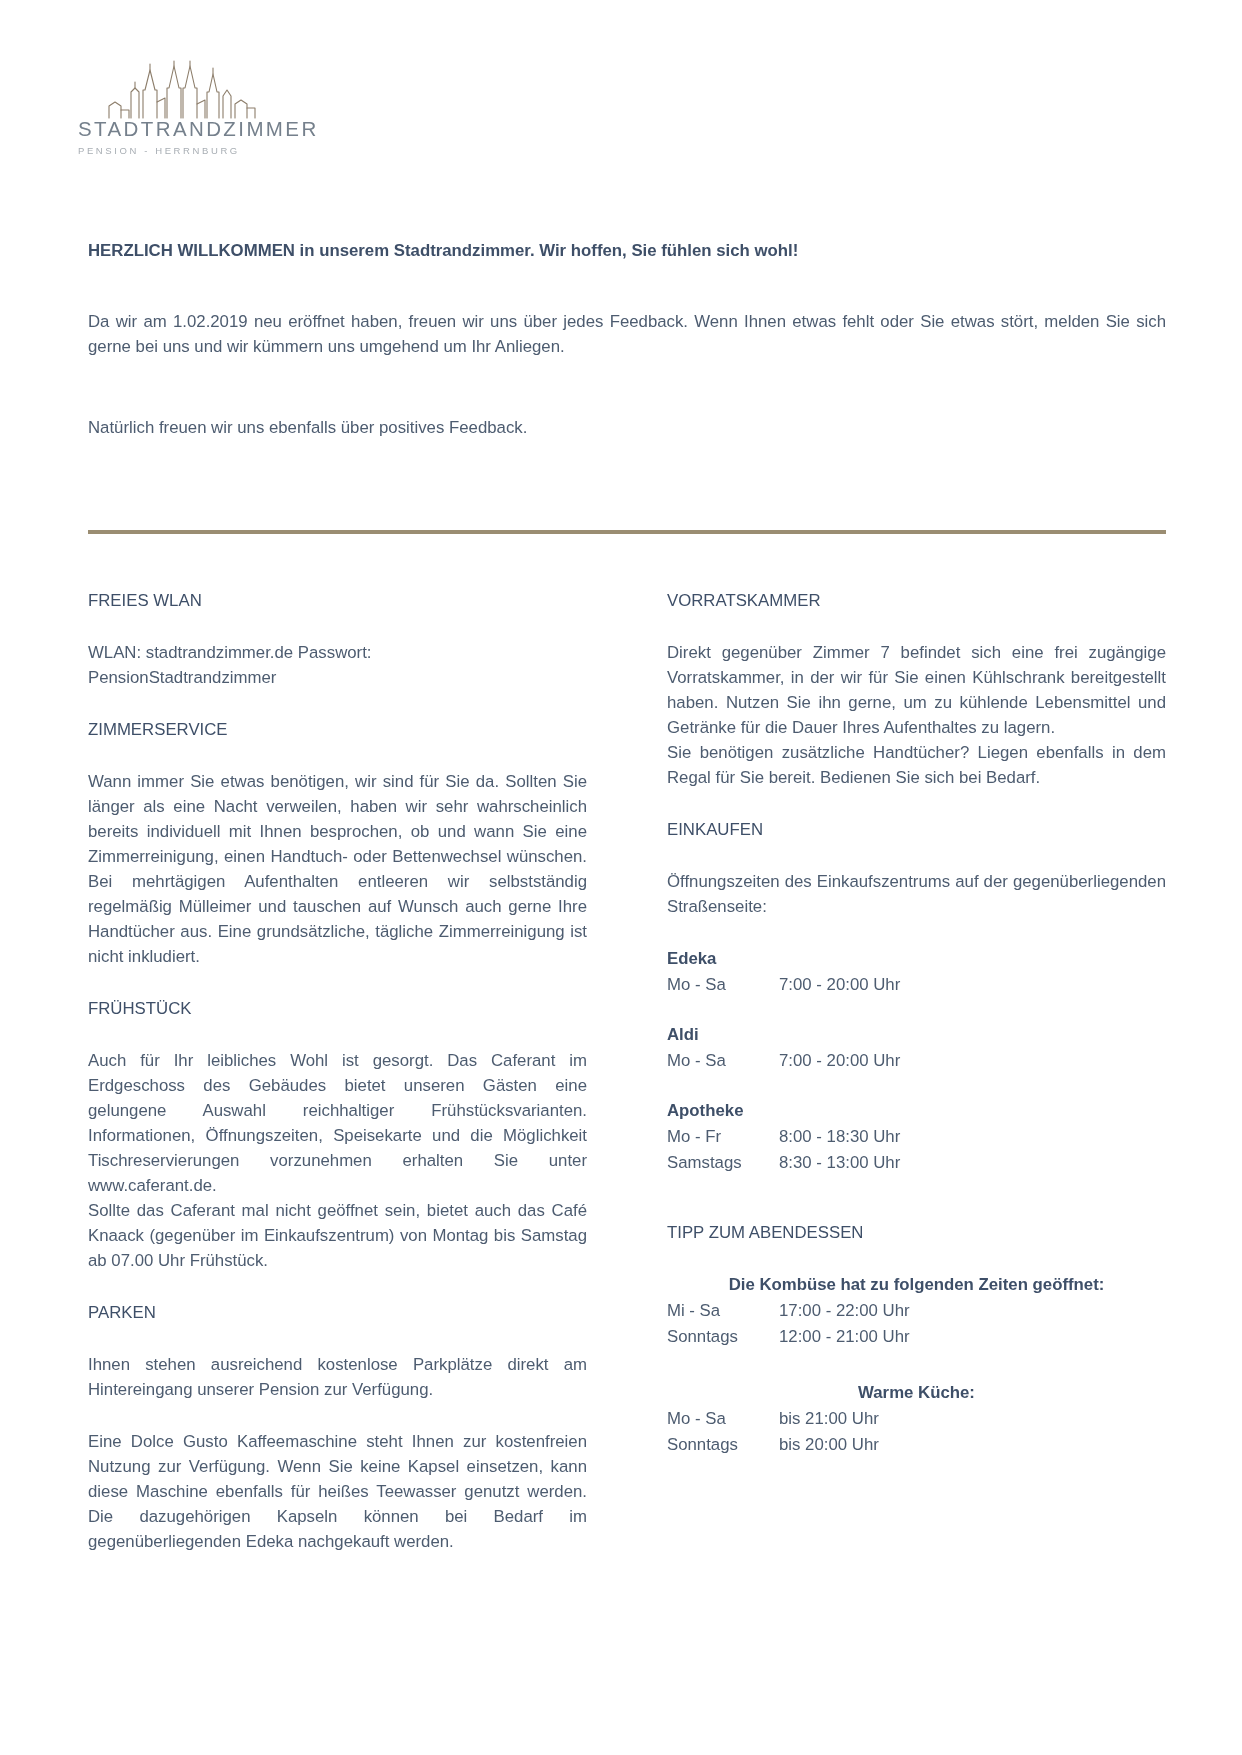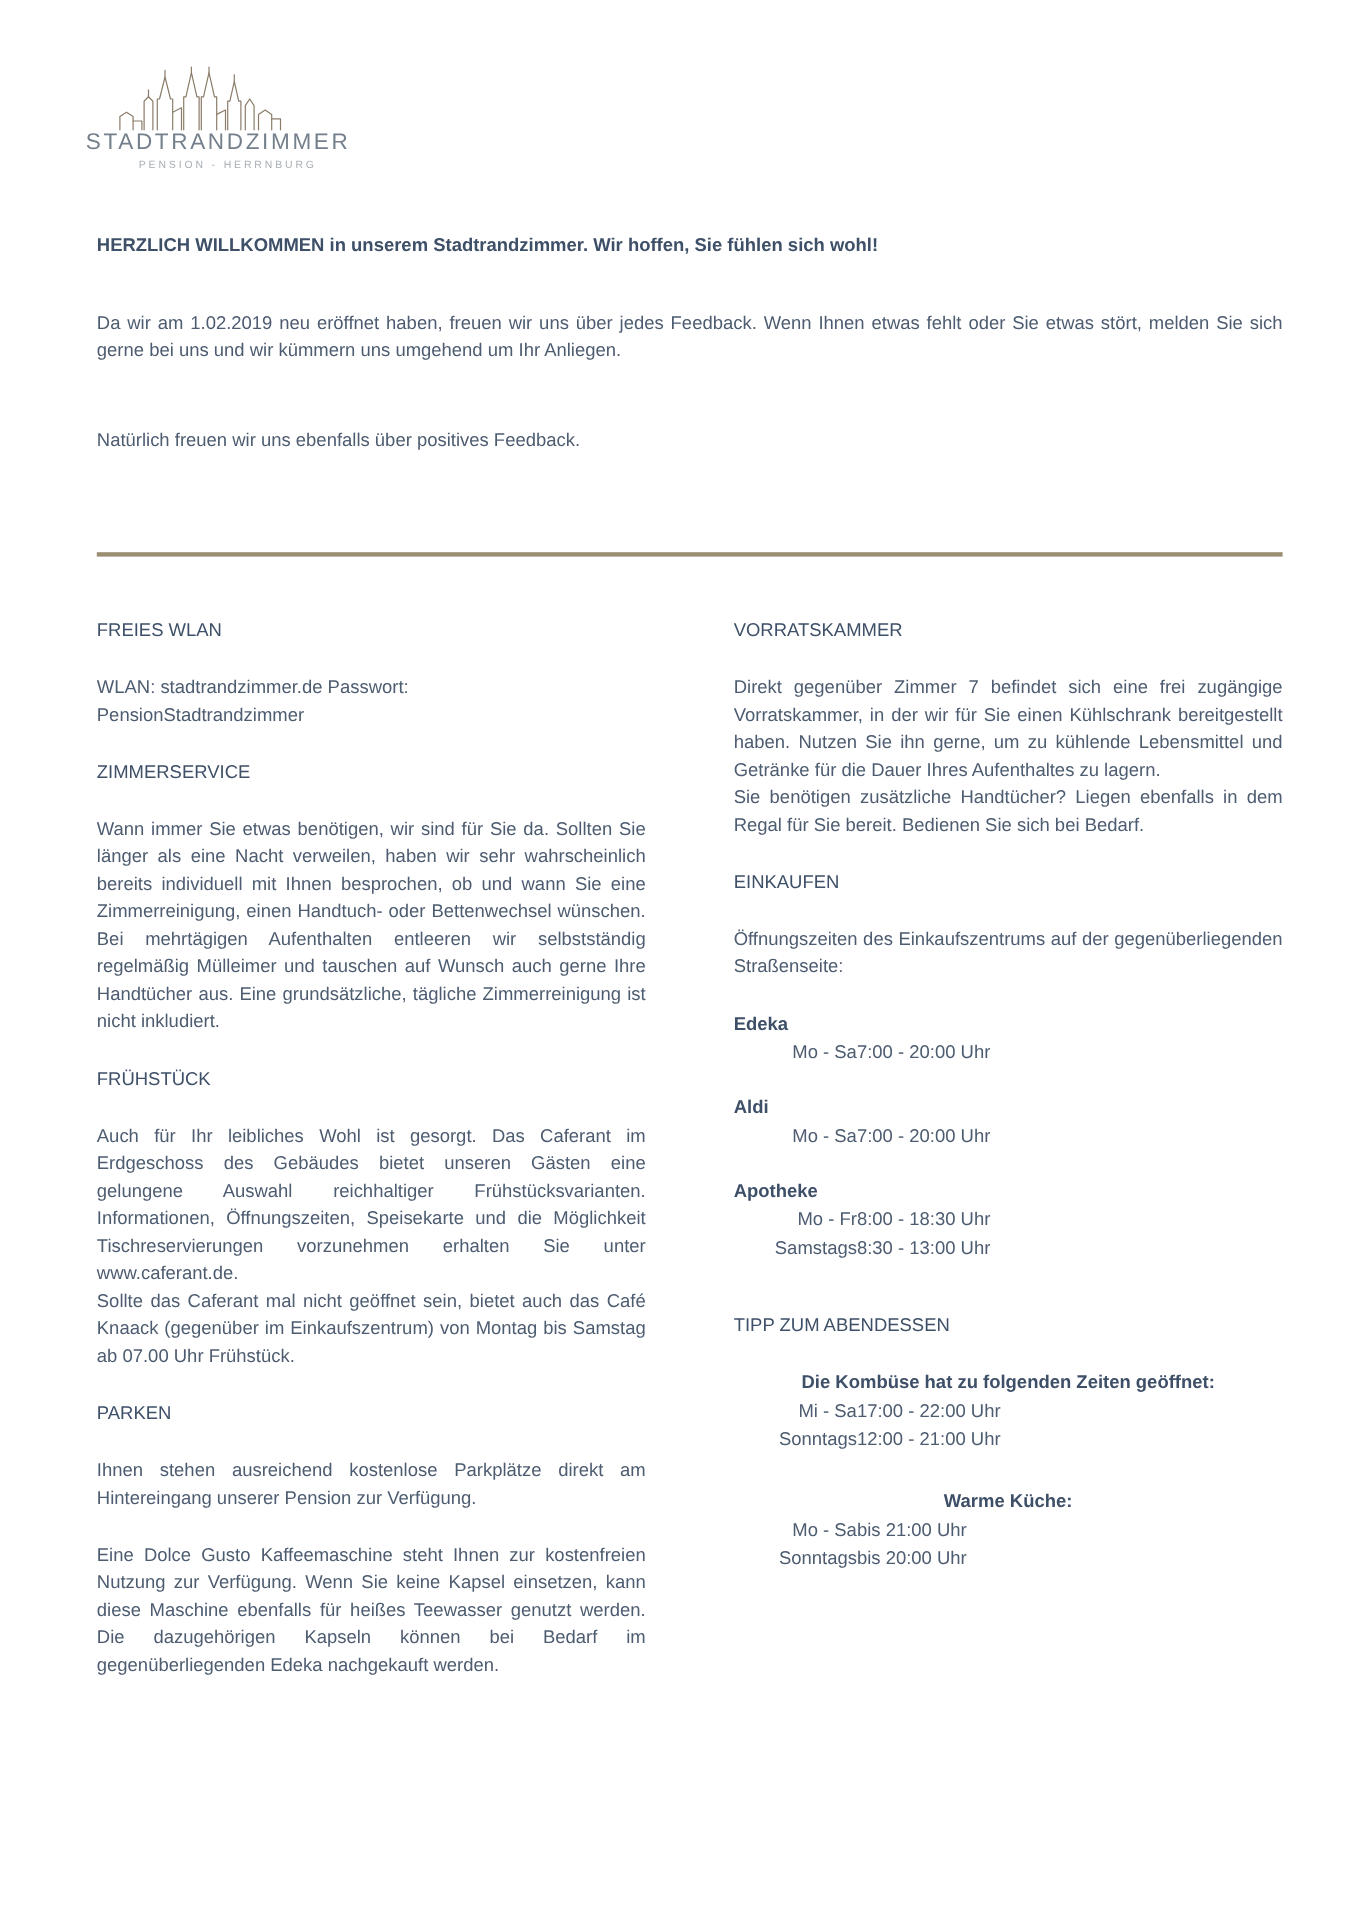--- a/index.html
+++ b/index.html
@@ -24,21 +24,21 @@
     margin:0 auto;
     background:var(--page-bg);
     color:var(--body-color);
     padding:58px 76px 0 88px;
     overflow:hidden;
   }
   
   .logo{
     margin-left:-10px;
     width:210px;
-    text-align:right;
+    text-align:left;
   }
   .logo-skyline{
     display:block;
     margin:0 auto -3px auto;
     color:var(--skyline-color);
   }
   .logo-title{
     font-size:20.5px;
     letter-spacing:2.4px;
     color:var(--logo-color);
@@ -47,21 +47,21 @@
   .logo-subtitle{
     font-size:9.5px;
     letter-spacing:2.6px;
     color:var(--logo-subtle-color);
     margin-top:4px;
     white-space:nowrap;
   }
   
   p{font-size:16.8px;line-height:25px;margin:0;}
   .welcome{
-    margin-top:54px;
+    margin-top:82px;
     font-weight:bold;
     color:var(--heading-color);
   }
   .feedback{
     margin-top:46px;
     text-align:justify;
   }
   .positive{
     margin-top:56px;
   }
@@ -100,21 +100,20 @@
     font-size:16.8px;
     line-height:26px;
   }
   .hours-row{
     font-size:16.8px;
     line-height:26px;
   }
   .hours-row .days{
     display:inline-block;
     width:112px;
-    text-align:right;
   }
   .hours-title{
     font-weight:bold;
     color:var(--heading-color);
     margin:0;
     line-height:26px;
     text-align:center;
   }
   .hours-group{margin-bottom:30px;}
   .gap-lg{height:20px;}

